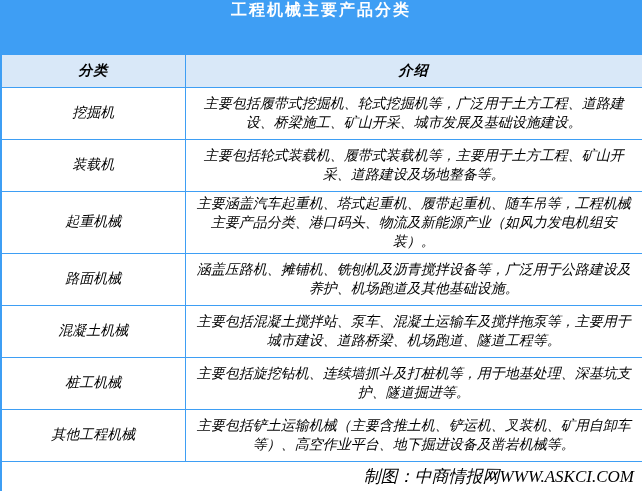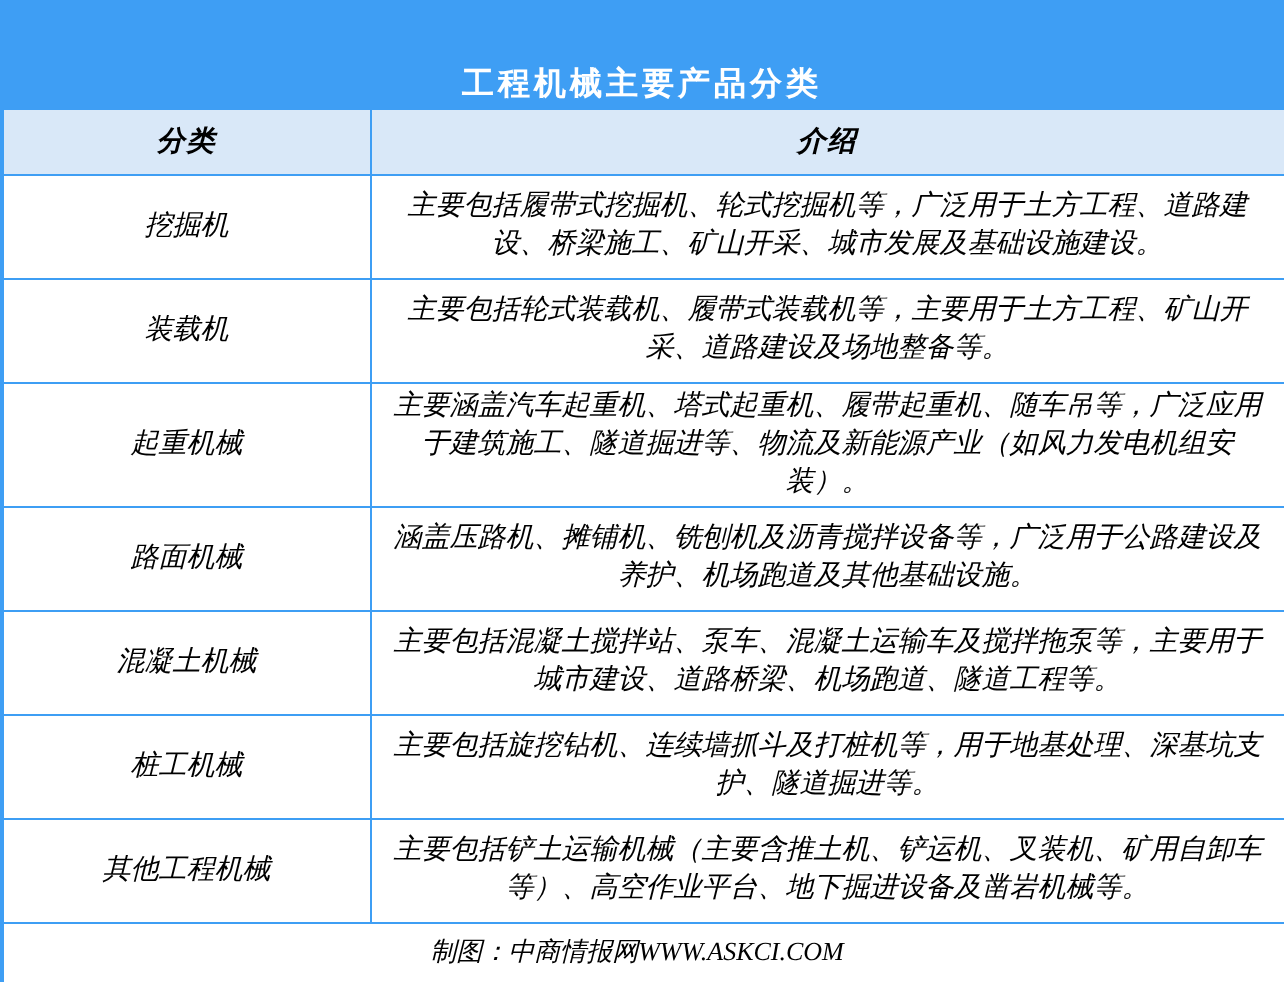--- a/index.html
+++ b/index.html
@@ -10,21 +10,21 @@
     background: #ffffff;
     font-family: "Liberation Sans", "DejaVu Sans", sans-serif;
     overflow: hidden;
   }
   .title-bar {
     width: 100%;
     height: 53px;
     background: #3E9EF4;
     color: #ffffff;
     display: flex;
-    align-items: flex-end;
+    align-items: flex-start;
     justify-content: center;
     font-size: 16px;
     font-weight: bold;
     letter-spacing: 2px;
   }
   table.product-table {
     width: 642px;
     height: 438px;
     border-collapse: collapse;
     table-layout: fixed;
@@ -55,22 +55,23 @@
     font-size: 14px;
     margin-left: 15px;
   }
   .product-table td.desc {
     font-size: 14px;
     line-height: 19px;
     padding: 2px 8px;
   }
   .product-table tfoot td.footer-cell {
     height: 31px;
+    text-align: right;
     padding-right: 8px;
-    font-size: 13px;
+    font-size: 17px;
     font-family: "Liberation Serif", "DejaVu Serif", serif;
     background: #ffffff;
   }
 </style>
 </head>
 <body>
 
 <div class="container">
 
   <div class="title-bar">
@@ -92,21 +93,21 @@
       <tr>
         <td class="cat">挖掘机</td>
         <td class="desc">主要包括履带式挖掘机、轮式挖掘机等，广泛用于土方工程、道路建设、桥梁施工、矿山开采、城市发展及基础设施建设。</td>
       </tr>
       <tr>
         <td class="cat">装载机</td>
         <td class="desc">主要包括轮式装载机、履带式装载机等，主要用于土方工程、矿山开采、道路建设及场地整备等。</td>
       </tr>
       <tr>
         <td class="cat">起重机械</td>
-        <td class="desc">主要涵盖汽车起重机、塔式起重机、履带起重机、随车吊等，广泛应用于建筑施工、隧道掘进等、物流及新能源产业（如风力发电机组安装）。</td>
+        <td class="desc">主要涵盖汽车起重机、塔式起重机、履带起重机、随车吊等，工程机械主要产品分类、港口码头、物流及新能源产业（如风力发电机组安装）。</td>
       </tr>
       <tr>
         <td class="cat">路面机械</td>
         <td class="desc">涵盖压路机、摊铺机、铣刨机及沥青搅拌设备等，广泛用于公路建设及养护、机场跑道及其他基础设施。</td>
       </tr>
       <tr>
         <td class="cat">混凝土机械</td>
         <td class="desc">主要包括混凝土搅拌站、泵车、混凝土运输车及搅拌拖泵等，主要用于城市建设、道路桥梁、机场跑道、隧道工程等。</td>
       </tr>
       <tr>

